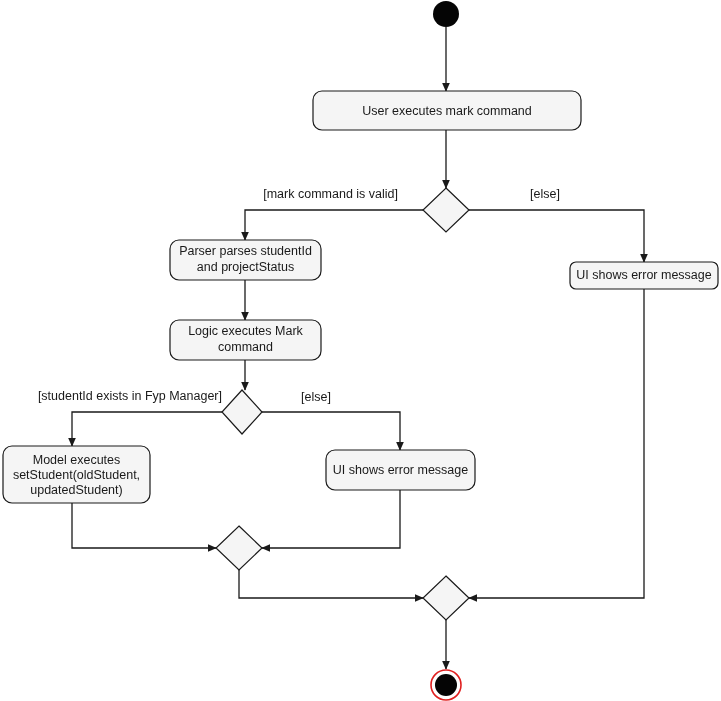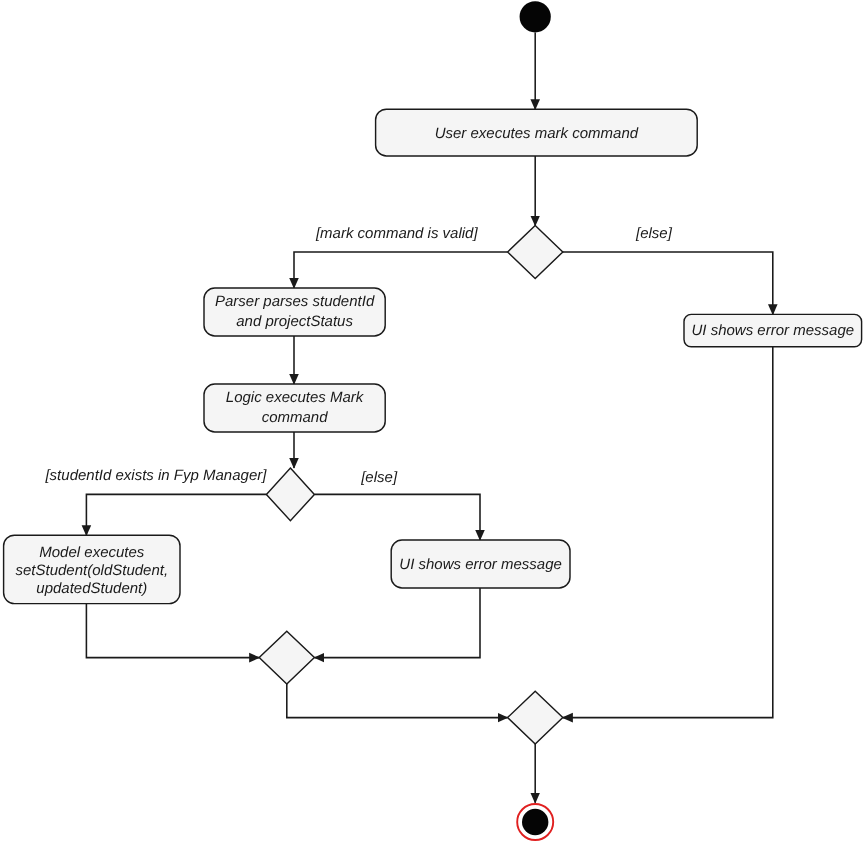--- a/index.html
+++ b/index.html
@@ -10,21 +10,20 @@
   body {
     width: 721px;
     height: 701px;
     font-family: "Liberation Sans", sans-serif;
     overflow: hidden;
   }
   #diagram-root {
     position: relative;
     width: 721px;
     height: 496px;
-    font-style: italic;
   }
   svg#activity-diagram {
     display: block;
     width: 721px;
     height: 701px;
   }
   .node-shape {
     fill: #f5f5f5;
     stroke: #1a1a1a;
     stroke-width: 1.2;

